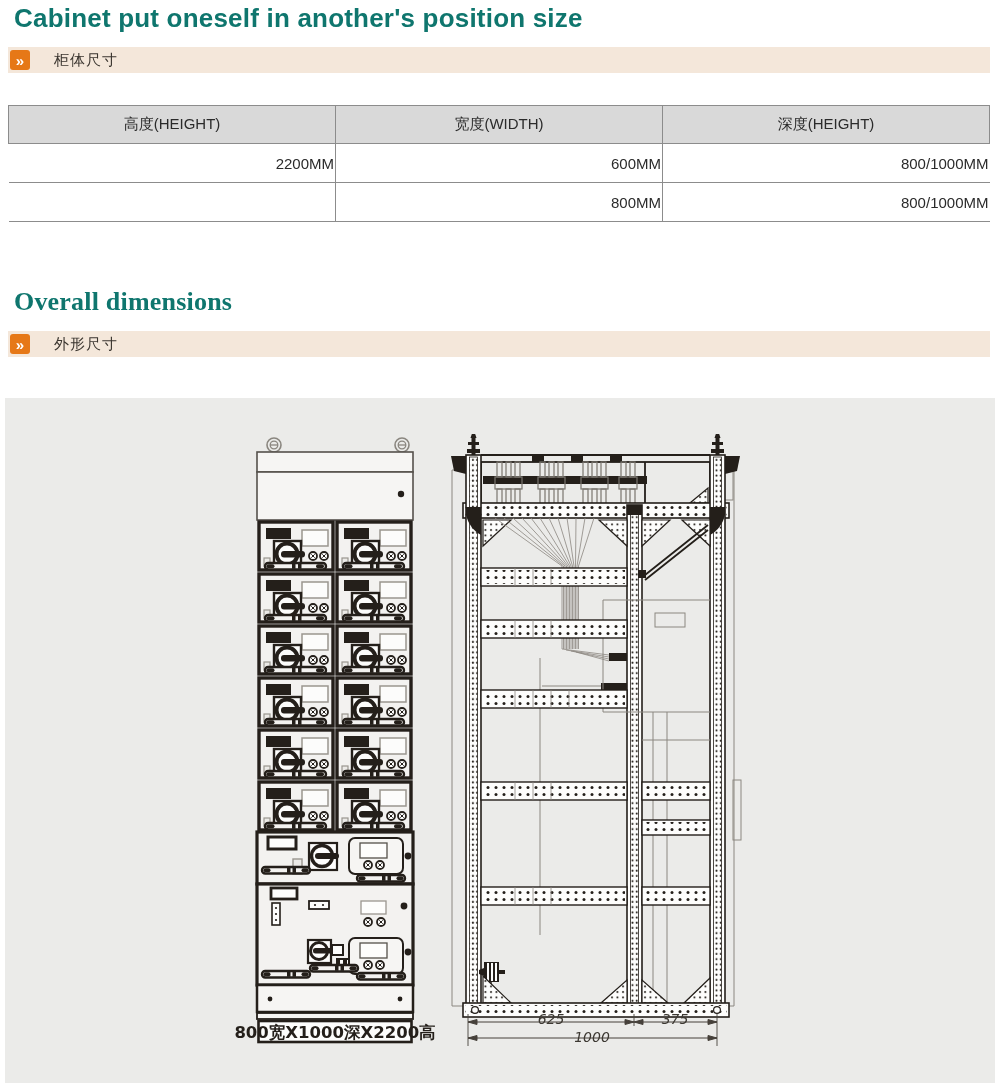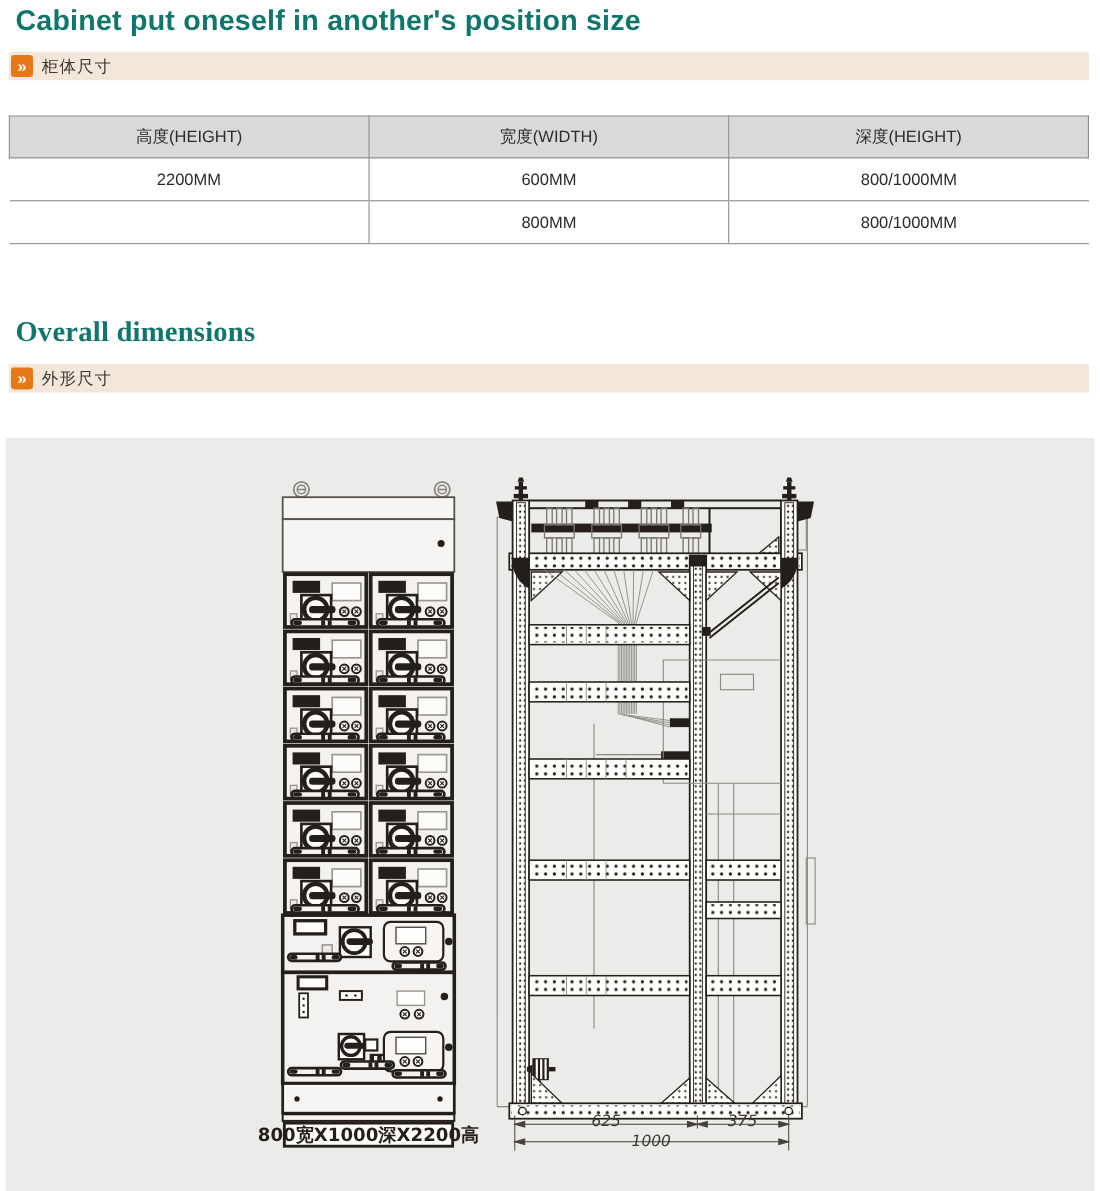--- a/index.html
+++ b/index.html
@@ -18,31 +18,31 @@
     left:8px;width:982px;height:26px;background:#f4e7da;
     display:flex;align-items:center;
   }
   #bar1{top:47px;}
   #bar2{top:331px;}
   .section-icon{
     width:20px;height:20px;margin-left:2px;border-radius:3px;background:#e67817;
     color:#fff;font-size:15px;font-weight:bold;display:flex;align-items:center;
     justify-content:center;line-height:1;flex:0 0 auto;
   }
-  .section-label{margin-left:8px;font-size:15px;color:#3a352f;letter-spacing:1px;}
+  .section-label{margin-left:24px;font-size:15px;color:#3a352f;letter-spacing:1px;}
   #dim-table{
     left:8px;top:105px;width:982px;border-collapse:collapse;table-layout:fixed;
     font-size:15px;
   }
   #dim-table th{
     background:#d9d9d9;border:1px solid #8c8c8c;height:35px;
     font-weight:normal;color:#2b2b2b;margin-left:28px;
   }
   #dim-table td{
-    height:36px;text-align:center;border-bottom:1px solid #8c8c8c;color:#2b2b2b;
+    height:36px;text-align:right;border-bottom:1px solid #8c8c8c;color:#2b2b2b;
   }
   #dim-table td + td{border-left:1px solid #8c8c8c;}
   #panel{
     left:5px;top:398px;width:990px;height:805px;background:#ebebe9;
   }
   svg text{font-family:"DejaVu Sans","Liberation Sans",sans-serif;}
 </style>
 </head>
 <body>
 

